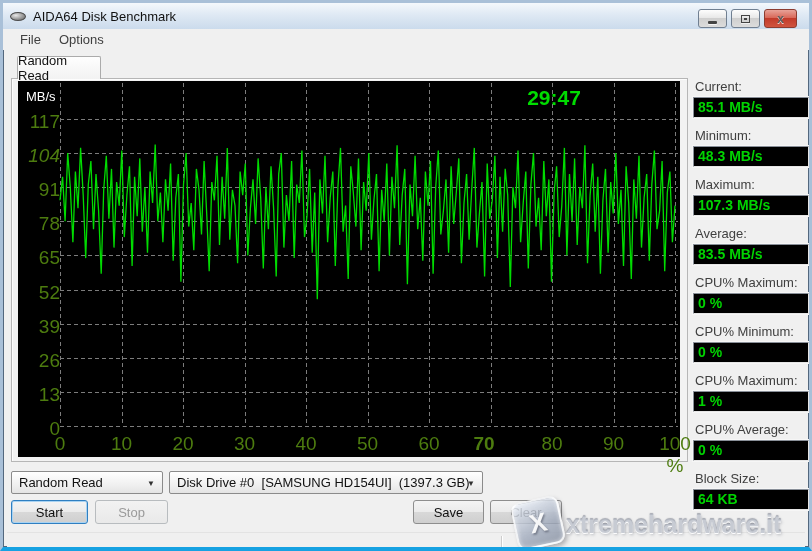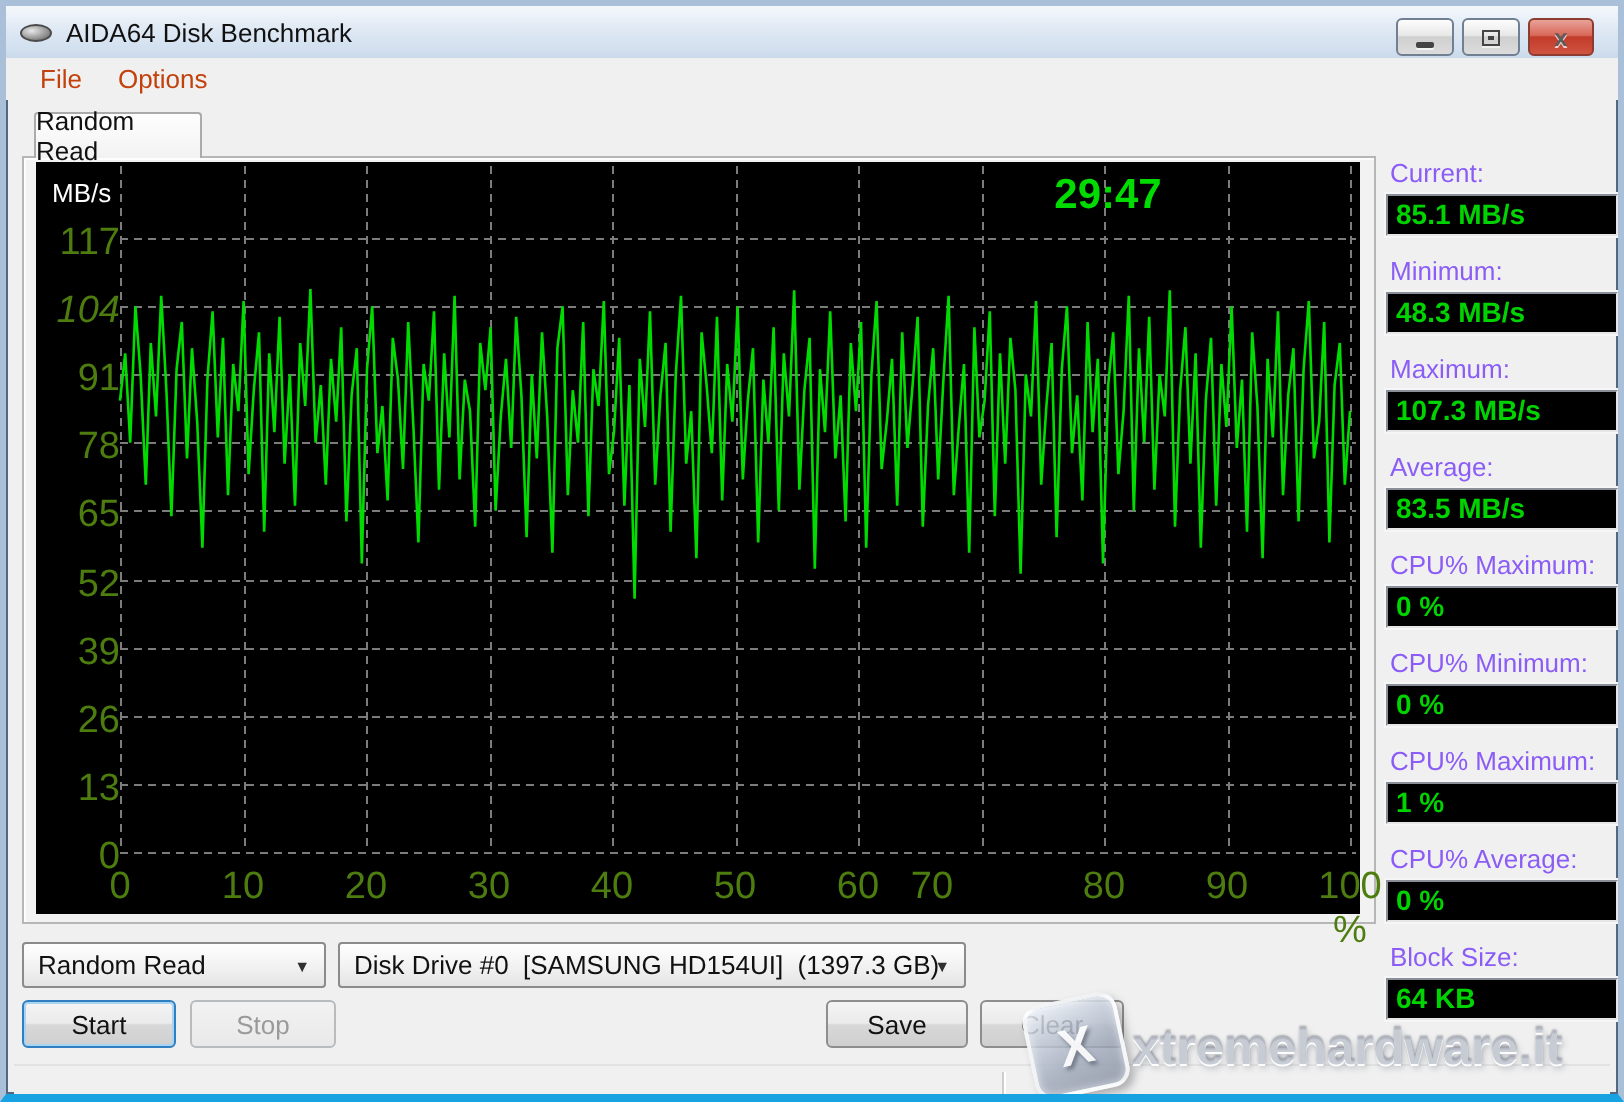--- a/index.html
+++ b/index.html
@@ -33,21 +33,21 @@
   .cap-btn.close{
     width:33px;border-color:#8c3c30;
     background:linear-gradient(#e8a298,#d9695a 45%,#c23b2b 50%,#d0543f);
   }
   .glyph-min{width:9px;height:3px;background:#444;margin-top:8px;border-radius:1px;box-shadow:0 1px 0 rgba(255,255,255,.7);}
   .glyph-res{width:9px;height:8px;border:1px solid #444;box-sizing:border-box;background:#fff0;position:relative;box-shadow:0 1px 0 rgba(255,255,255,.6);}
   .glyph-res:after{content:"";position:absolute;left:2px;top:2px;width:3px;height:2px;background:#444;}
   .glyph-x{font-size:12px;font-weight:bold;color:#5d5d5d;text-shadow:0 1px 0 rgba(255,255,255,.75);line-height:1;}
   
   .menubar{position:absolute;left:0;top:26px;right:0;height:21px;background:#f0f0f0;display:flex;align-items:center;padding-left:8px;gap:0;}
-  .menu-item{font-size:13px;color:#c2410c;padding:2px 9px;}
+  .menu-item{font-size:13px;color:#404040;padding:2px 9px;}
   
   .tab{
     position:absolute;left:14px;top:53px;width:84px;height:23px;box-sizing:border-box;
     background:linear-gradient(#fefefe,#f2f2f2);
     border:1px solid #ababab;border-bottom:none;border-radius:2px 2px 0 0;
     display:flex;align-items:center;justify-content:center;font-size:13px;color:#111;z-index:3;
   }
   .tabpage{
     position:absolute;left:8px;top:75px;width:677px;height:384px;box-sizing:border-box;
     background:#f2f2f2;border:1px solid #b6b6b6;box-shadow:1px 1px 0 #fdfdfd inset;z-index:1;
@@ -58,21 +58,21 @@
   }
   .chart svg{position:absolute;left:0;top:0;}
   .ylab, .xlab{position:absolute;color:#4d7c0f;font-size:19px;}
   .ylab{width:34px;text-align:right;}
   .xlab{text-align:center;}
   .units-label{position:absolute;left:8px;top:8px;width:34px;color:#fff;font-size:13px;}
   .timer{position:absolute;left:500px;top:5px;width:72px;text-align:center;font-size:21px;font-weight:bold;color:#00dc00;}
   
   .stats{position:absolute;left:690px;top:76px;width:116px;}
   .stat-row{margin-bottom:10px;}
-  .stat-label{font-size:13px;color:#8b5cf6;margin:0 0 3px 2px;height:15px;line-height:15px;}
+  .stat-label{font-size:13px;color:#404040;margin:0 0 3px 2px;height:15px;line-height:15px;}
   .stat-value{
     height:21px;box-sizing:border-box;background:#000;color:#00d400;
     font-size:14px;font-weight:bold;line-height:19px;padding-left:4px;
     border:1px solid #898f98;border-right-color:#e6e6e6;border-bottom-color:#e6e6e6;
     box-shadow:0 0 0 1px #f6f6f6;
   }
   
   .combo{
     position:absolute;height:23px;box-sizing:border-box;border:1px solid #8b8b8b;border-radius:2px;
     background:linear-gradient(#ffffff,#f0f0f0 60%,#e4e4e4);
@@ -180,21 +180,21 @@
         <div class="ylab" style="left: 8px; top: 337px;">0</div>
       </div>
     <div id="xlabs">
         <div class="xlab" style="left: 17px; width: 50px; top: 352px;">0</div>
         <div class="xlab" style="left: 78.5px; width: 50px; top: 352px;">10</div>
         <div class="xlab" style="left: 140px; width: 50px; top: 352px;">20</div>
         <div class="xlab" style="left: 201.5px; width: 50px; top: 352px;">30</div>
         <div class="xlab" style="left: 263px; width: 50px; top: 352px;">40</div>
         <div class="xlab" style="left: 324.5px; width: 50px; top: 352px;">50</div>
         <div class="xlab" style="left: 386px; width: 50px; top: 352px;">60</div>
-        <div class="xlab" style="left: 423px; width: 50px; top: 352px;">70</div>
+        <div class="xlab" style="left: 441px; width: 50px; top: 352px; font-weight: bold;">70</div>
         <div class="xlab" style="left: 509px; width: 50px; top: 352px;">80</div>
         <div class="xlab" style="left: 570.5px; width: 50px; top: 352px;">90</div>
         <div class="xlab" style="left: 632px; width: 50px; top: 352px;">100 %</div>
       </div>
   </div>
 
   <div class="stats" id="stats">
       <div class="stat-row">
         <div class="stat-label">Current:</div>
         <div class="stat-value">85.1 MB/s</div>

